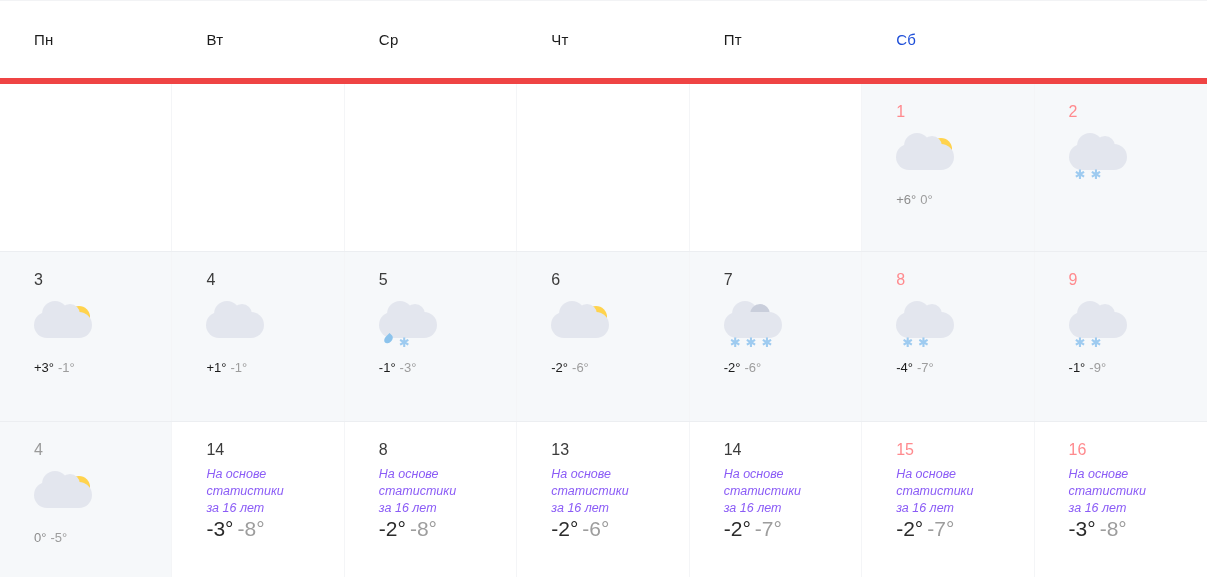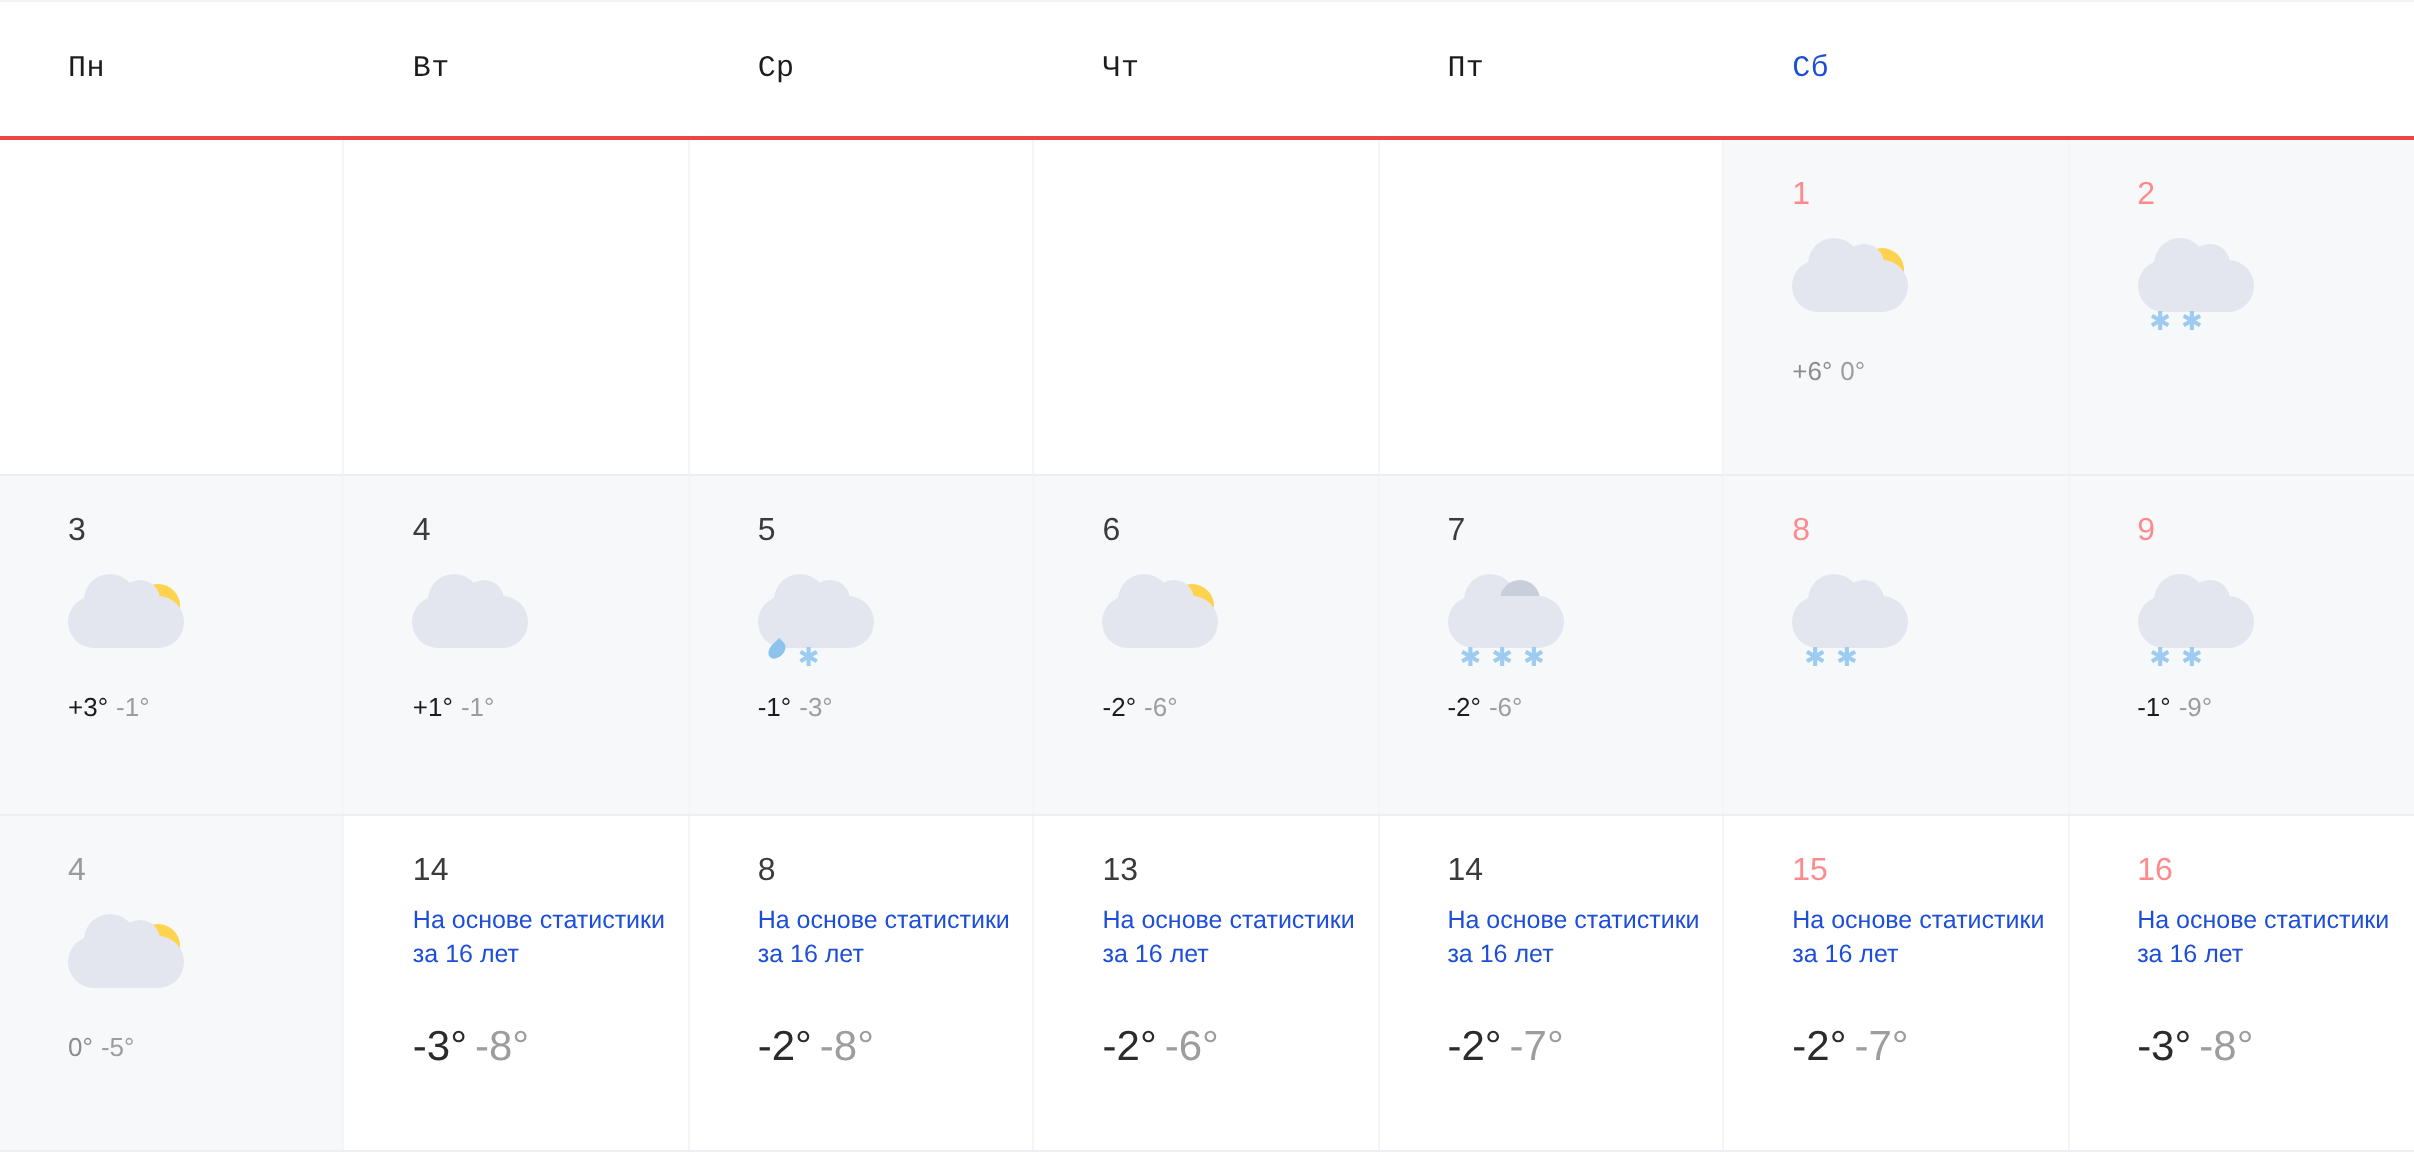--- a/index.html
+++ b/index.html
@@ -11,24 +11,23 @@
   #cal {
     width: 1207px;
     height: 577px;
     position: relative;
     overflow: hidden;
     background: #fff;
   }
   .weekdays {
     display: grid;
     grid-template-columns: repeat(7, 1fr);
-    height: 70px;
-    border-bottom: 2px solid #ef4444;
+    height: 84px;
+    border-bottom: 6px solid #ef4444;
     border-top: 1px solid #f2f3f5;
-    font-family: Liberation Mono, monospace;
   }
   .weekday {
     display: flex;
     align-items: center;
     padding-left: 34px;
     font-size: 15px;
     color: #1c1c1c;
     letter-spacing: .2px;
   }
   .weekday.weekend { color: #1d4ed8; }
@@ -64,25 +63,25 @@
   .temps {
     font-size: 13px;
     color: #1c1c1c;
     margin-top: 2px;
     white-space: nowrap;
   }
   .temps .lo { color: #9d9d9d; margin-left: 4px; }
   .temps.grey .hi { color: #8d8d8d; }
   .stat {
     font-size: 12.5px;
-    color: #1d4ed8;
+    color: #8b5cf6;
     line-height: 1.35;
     margin-top: 8px;
-    margin-bottom: 26px;
     max-width: 150px;
+    font-style: italic;
   }
   .stat-temps {
     font-size: 21px;
     color: #2b2b2b;
     white-space: nowrap;
   }
   .stat-temps .lo { color: #9d9d9d; margin-left: 4px; }
 
   
   .cloud {
@@ -275,20 +274,23 @@
     <div class="cell shaded">
       <div class="daynum weekend">8</div>
       <div class="icon-wrap">
         <div class="cloud">
             <div class="hump1"></div>
             <div class="hump2"></div>
             <div class="body"></div>
           </div>
         <div class="precip">✱✱</div>
       </div>
+      <div class="temps">
+        <span class="hi">-4°</span><span class="lo">-7°</span>
+      </div>
     </div>
 
     <div class="cell shaded">
       <div class="daynum weekend">9</div>
       <div class="icon-wrap">
         <div class="cloud">
             <div class="hump1"></div>
             <div class="hump2"></div>
             <div class="body"></div>
           </div>

